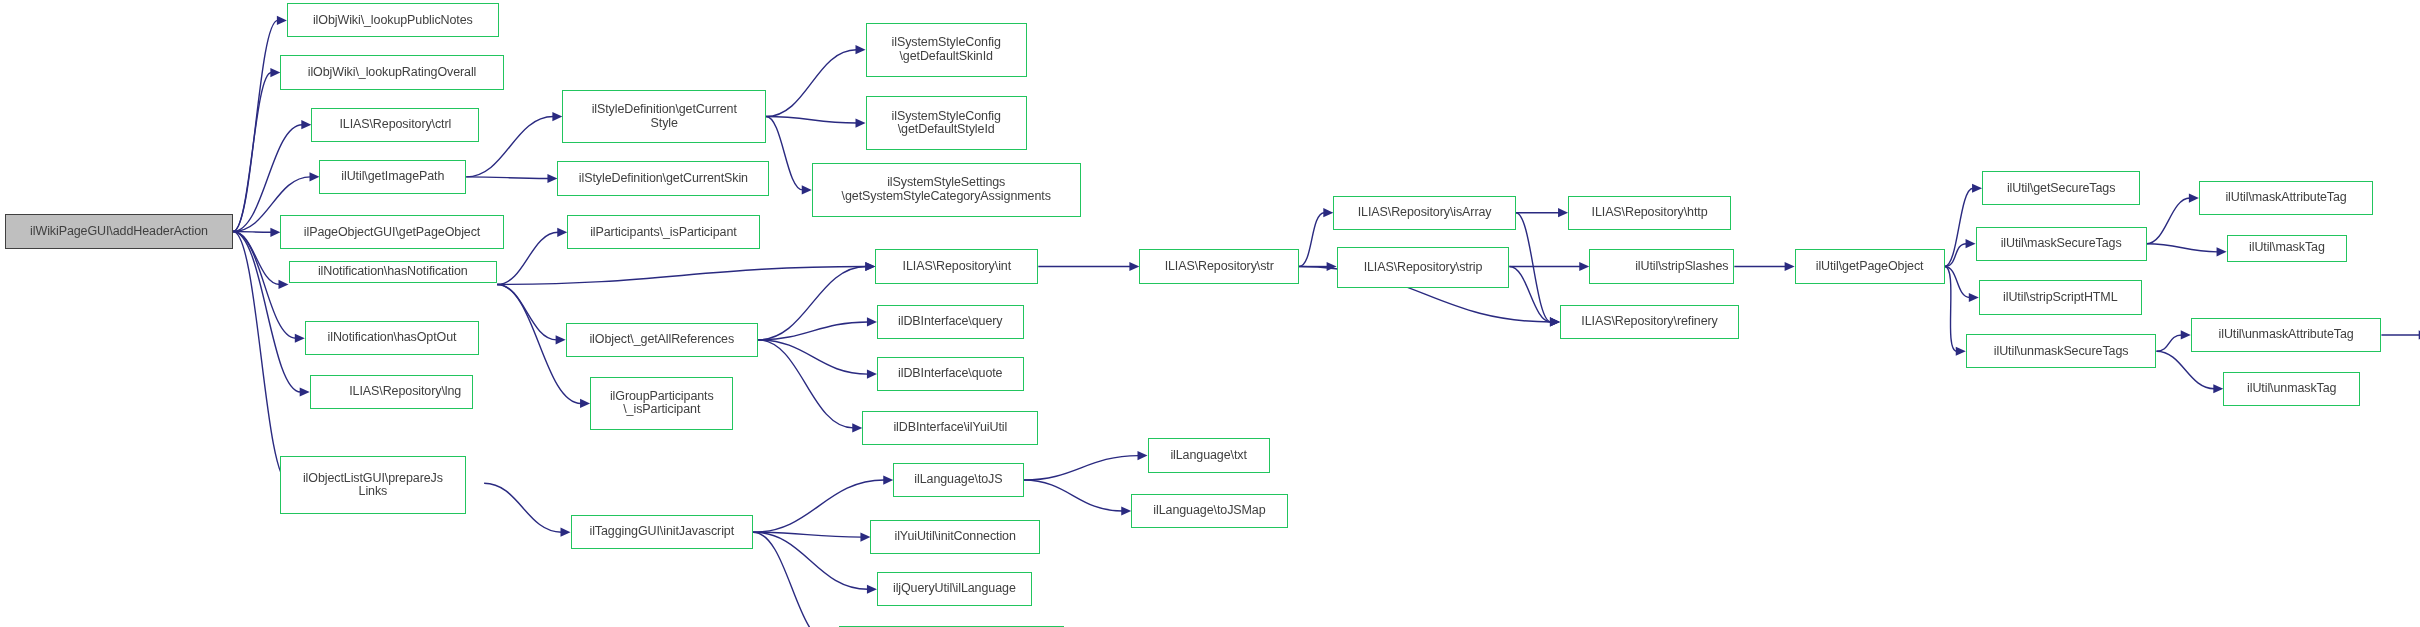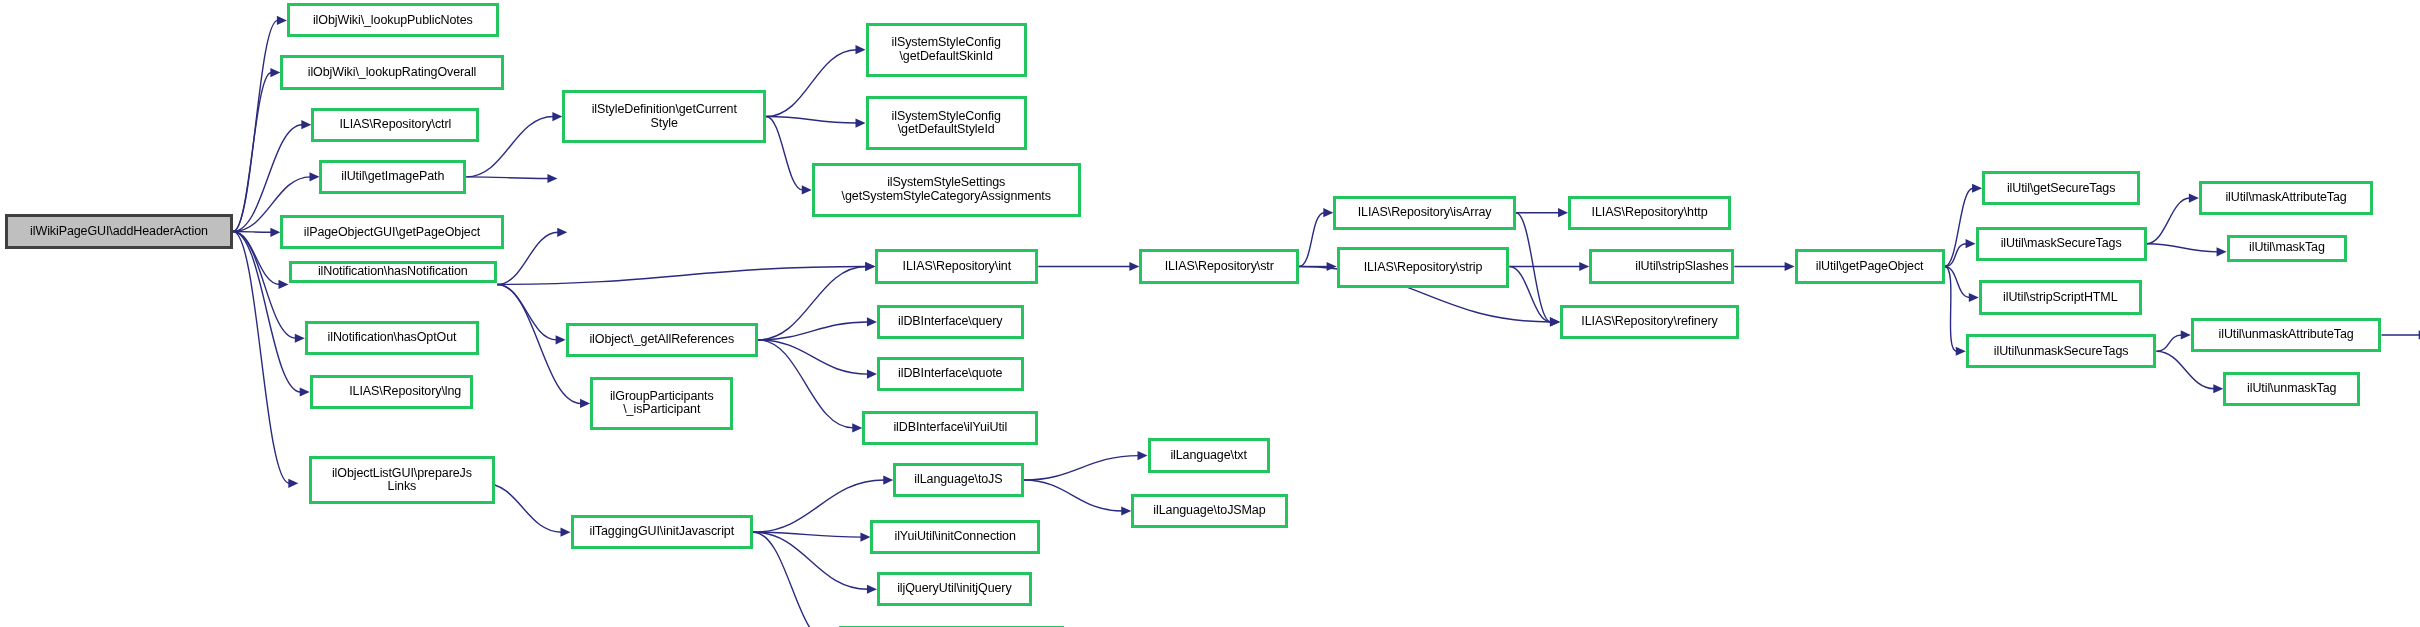--- a/index.html
+++ b/index.html
@@ -31,23 +31,23 @@
     width: 2420px;
     height: 627px;
   }
   .node {
     position: absolute;
     box-sizing: border-box;
     display: flex;
     align-items: center;
     justify-content: center;
     text-align: center;
-    border: 3px solid #22c55e;
+    border: 1px solid #22c55e;
     background: #ffffff;
-    color: #000000;
+    color: #404040;
     font-size: 12.5px;
     line-height: 13.5px;
     letter-spacing: -0.1px;
     white-space: pre-line;
     padding: 0 3px;
   }
   .node.root {
     background: #bfbfbf;
     border-color: #404040;
   }
@@ -160,41 +160,43 @@
   <div id="node-layer">
       <div class="node root" style="left: 4.89px; top: 213.53px; width: 228.2px; height: 35.86px;"><span class="node-label">ilWikiPageGUI\addHeaderAction</span></div>
       <div class="node" style="left: 286.88px; top: 3.26px; width: 211.9px; height: 34.23px;"><span class="node-label">ilObjWiki\_lookupPublicNotes</span></div>
       <div class="node" style="left: 280.36px; top: 55.42px; width: 223.31px; height: 34.23px;"><span class="node-label">ilObjWiki\_lookupRatingOverall</span></div>
       <div class="node" style="left: 311.33px; top: 107.58px; width: 168px; height: 34.23px;"><span class="node-label">ILIAS\Repository\ctrl</span></div>
       <div class="node" style="left: 319.48px; top: 159.74px; width: 146.7px; height: 34.23px;"><span class="node-label">ilUtil\getImagePath</span></div>
       <div class="node" style="left: 280.36px; top: 215.16px; width: 223.31px; height: 34.23px;"><span class="node-label">ilPageObjectGUI\getPageObject</span></div>
       <div class="node" style="left: 288.51px; top: 261px; width: 208.64px; height: 22px;"><span class="node-label">ilNotification\hasNotification</span></div>
       <div class="node" style="left: 304.81px; top: 321.11px; width: 174.41px; height: 34.23px;"><span class="node-label">ilNotification\hasOptOut</span></div>
       <div class="node" style="left: 309.7px; top: 374.9px; width: 163px; height: 34.23px; padding-left: 31px;"><span class="node-label">ILIAS\Repository\lng</span></div>
-      <div class="node" style="left: 309px; top: 456.4px; width: 185.82px; height: 48px;"><span class="node-label">ilObjectListGUI\prepareJs
+      <div class="node" style="left: 280px; top: 456.4px; width: 185.82px; height: 58px;"><span class="node-label">ilObjectListGUI\prepareJs
 Links</span></div>
       <div class="node" style="left: 562.35px; top: 89.65px; width: 203.75px; height: 53.79px;"><span class="node-label">ilStyleDefinition\getCurrent
 Style</span></div>
+      <div class="node" style="left: 557.46px; top: 161.37px; width: 211.9px; height: 34.23px;"><span class="node-label">ilStyleDefinition\getCurrentSkin</span></div>
+      <div class="node" style="left: 567.24px; top: 215.16px; width: 192.34px; height: 34.23px;"><span class="node-label">ilParticipants\_isParticipant</span></div>
       <div class="node" style="left: 565.61px; top: 322.74px; width: 192.34px; height: 34.23px;"><span class="node-label">ilObject\_getAllReferences</span></div>
       <div class="node" style="left: 590.06px; top: 376.53px; width: 143.44px; height: 53.79px;"><span class="node-label">ilGroupParticipants
 \_isParticipant</span></div>
       <div class="node" style="left: 570.5px; top: 515.08px; width: 182.56px; height: 34.23px;"><span class="node-label">ilTaggingGUI\initJavascript</span></div>
       <div class="node" style="left: 865.53px; top: 22.82px; width: 161.37px; height: 53.79px;"><span class="node-label">ilSystemStyleConfig
 \getDefaultSkinId</span></div>
       <div class="node" style="left: 865.53px; top: 96.17px; width: 161.37px; height: 53.79px;"><span class="node-label">ilSystemStyleConfig
 \getDefaultStyleId</span></div>
       <div class="node" style="left: 811.74px; top: 163px; width: 268.95px; height: 53.79px;"><span class="node-label">ilSystemStyleSettings
 \getSystemStyleCategoryAssignments</span></div>
       <div class="node" style="left: 875.31px; top: 249.39px; width: 163px; height: 34.23px;"><span class="node-label">ILIAS\Repository\int</span></div>
       <div class="node" style="left: 876.94px; top: 304.81px; width: 146.7px; height: 34.23px;"><span class="node-label">ilDBInterface\query</span></div>
       <div class="node" style="left: 876.94px; top: 356.97px; width: 146.7px; height: 34.23px;"><span class="node-label">ilDBInterface\quote</span></div>
       <div class="node" style="left: 862.27px; top: 410.76px; width: 176.04px; height: 34.23px;"><span class="node-label">ilDBInterface\ilYuiUtil</span></div>
       <div class="node" style="left: 893.24px; top: 462.92px; width: 130.4px; height: 34.23px;"><span class="node-label">ilLanguage\toJS</span></div>
       <div class="node" style="left: 870.42px; top: 519.97px; width: 169.52px; height: 34.23px;"><span class="node-label">ilYuiUtil\initConnection</span></div>
-      <div class="node" style="left: 876.94px; top: 572.13px; width: 154.85px; height: 34.23px;"><span class="node-label">iljQueryUtil\initjQuery</span></div>
+      <div class="node" style="left: 876.94px; top: 572.13px; width: 154.85px; height: 34.23px;"><span class="node-label">iljQueryUtil\ilLanguage</span></div>
       <div class="node" style="left: 839.45px; top: 625.92px; width: 224.94px; height: 34.23px;"></div>
       <div class="node" style="left: 1147.52px; top: 438.47px; width: 122.25px; height: 34.23px;"><span class="node-label">ilLanguage\txt</span></div>
       <div class="node" style="left: 1131.22px; top: 493.89px; width: 156.48px; height: 34.23px;"><span class="node-label">ilLanguage\toJSMap</span></div>
       <div class="node" style="left: 1139.37px; top: 249.39px; width: 159.74px; height: 34.23px;"><span class="node-label">ILIAS\Repository\str</span></div>
       <div class="node" style="left: 1333.34px; top: 195.6px; width: 182.56px; height: 34.23px;"><span class="node-label">ILIAS\Repository\isArray</span></div>
       <div class="node" style="left: 1336.6px; top: 247px; width: 172.78px; height: 41px;"><span class="node-label">ILIAS\Repository\strip</span></div>
       <div class="node" style="left: 1559.91px; top: 304.81px; width: 179.3px; height: 34.23px;"><span class="node-label">ILIAS\Repository\refinery</span></div>
       <div class="node" style="left: 1568.06px; top: 195.6px; width: 163px; height: 34.23px;"><span class="node-label">ILIAS\Repository\http</span></div>
       <div class="node" style="left: 1589.25px; top: 249.39px; width: 145.07px; height: 34.23px; padding-left: 43px;"><span class="node-label">ilUtil\stripSlashes</span></div>
       <div class="node" style="left: 1794.63px; top: 249.39px; width: 149.96px; height: 34.23px;"><span class="node-label">ilUtil\getPageObject</span></div>

